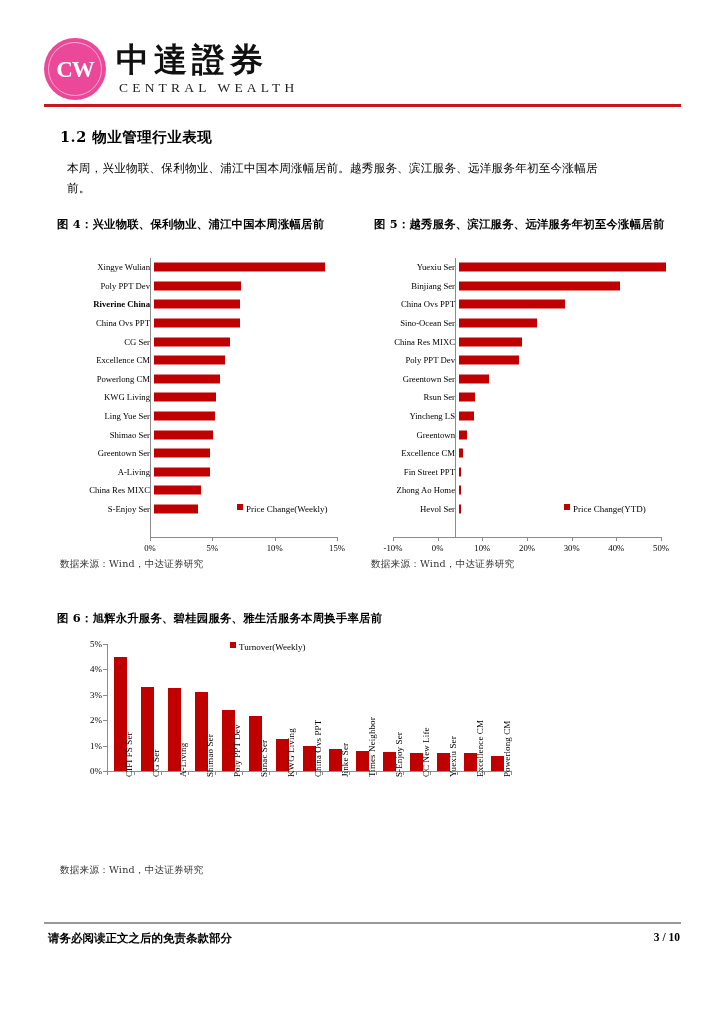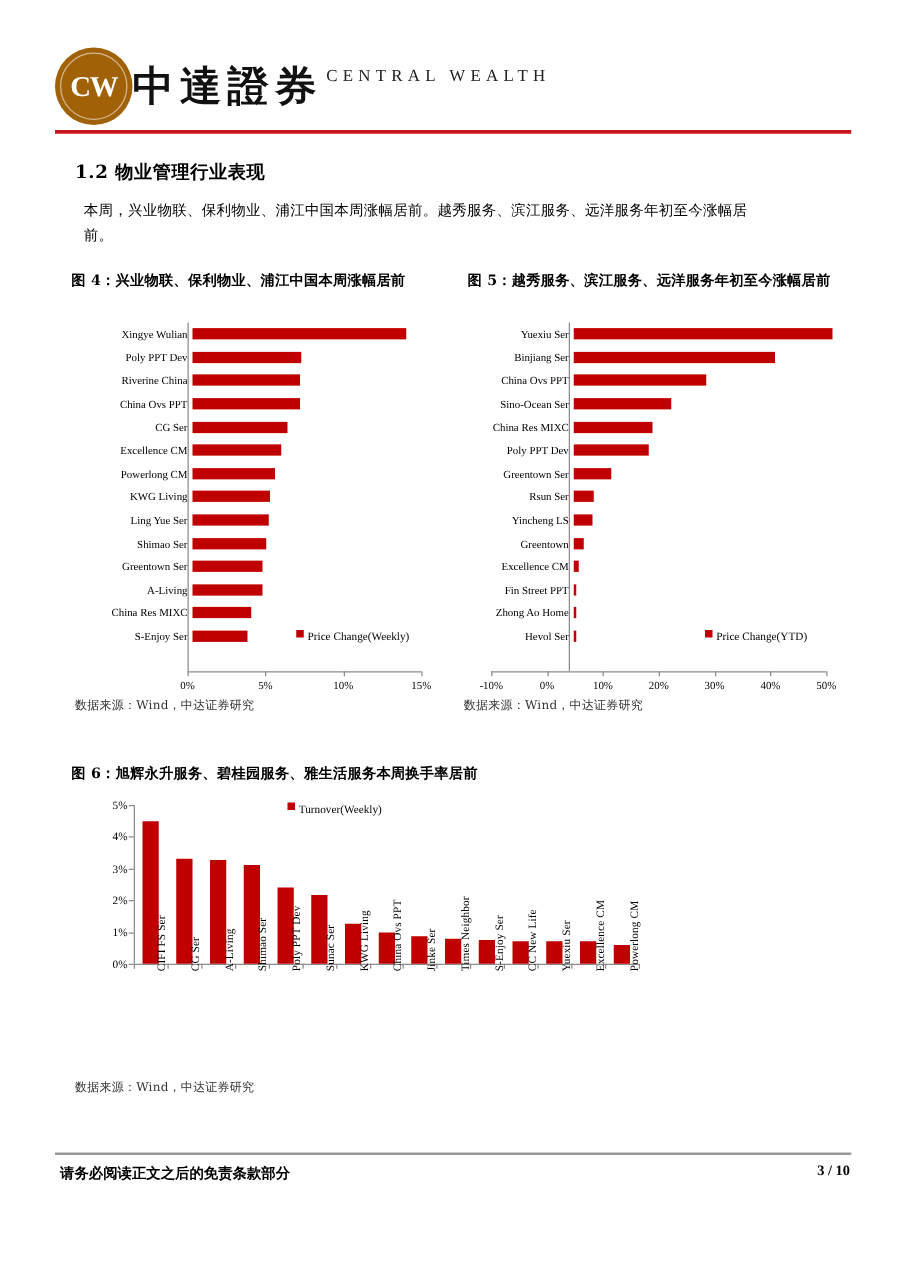--- a/index.html
+++ b/index.html
@@ -27,21 +27,21 @@
     top: 30px;
     width: 640px;
     height: 78px;
     display: flex;
     align-items: center;
   }
   .logo-mark {
     width: 62px;
     height: 62px;
     border-radius: 50%;
-    background: #a16207;
+    background: #ec4899;
     position: relative;
     display: flex;
     align-items: center;
     justify-content: center;
     flex: none;
   }
   .logo-mark::after {
     content: "";
     position: absolute;
     width: 52px;
@@ -54,21 +54,23 @@
     color: #ffffff;
     font-family: "Liberation Serif", serif;
     font-weight: bold;
     font-size: 23px;
     letter-spacing: -1px;
     line-height: 1;
     position: relative;
     z-index: 2;
   }
   .logo-text {
+    margin-left: 10px;
     display: flex;
+    flex-direction: column;
     justify-content: center;
   }
   .logo-cn {
     font-family: "DejaVu Serif", "Liberation Serif", serif;
     font-size: 33px;
     font-weight: bold;
     letter-spacing: 5px;
     color: #111;
     line-height: 1.12;
   }
@@ -298,21 +300,21 @@
             <div class="hbar-fill" style="left: 0px; width: 170.793px; background: rgb(192, 0, 0);"></div>
           </div>
         </div>
         <div class="hbar-row">
           <div class="hbar-label" style="width: 93px;">Poly PPT Dev</div>
           <div class="hbar-track">
             <div class="hbar-fill" style="left: 0px; width: 87.2667px; background: rgb(192, 0, 0);"></div>
           </div>
         </div>
         <div class="hbar-row">
-          <div class="hbar-label" style="width: 93px;">Riverine China</div>
+          <div class="hbar-label" style="width: 93px; font-weight: bold;">Riverine China</div>
           <div class="hbar-track">
             <div class="hbar-fill" style="left: 0px; width: 86.02px; background: rgb(192, 0, 0);"></div>
           </div>
         </div>
         <div class="hbar-row">
           <div class="hbar-label" style="width: 93px;">China Ovs PPT</div>
           <div class="hbar-track">
             <div class="hbar-fill" style="left: 0px; width: 86.02px; background: rgb(192, 0, 0);"></div>
           </div>
         </div>

